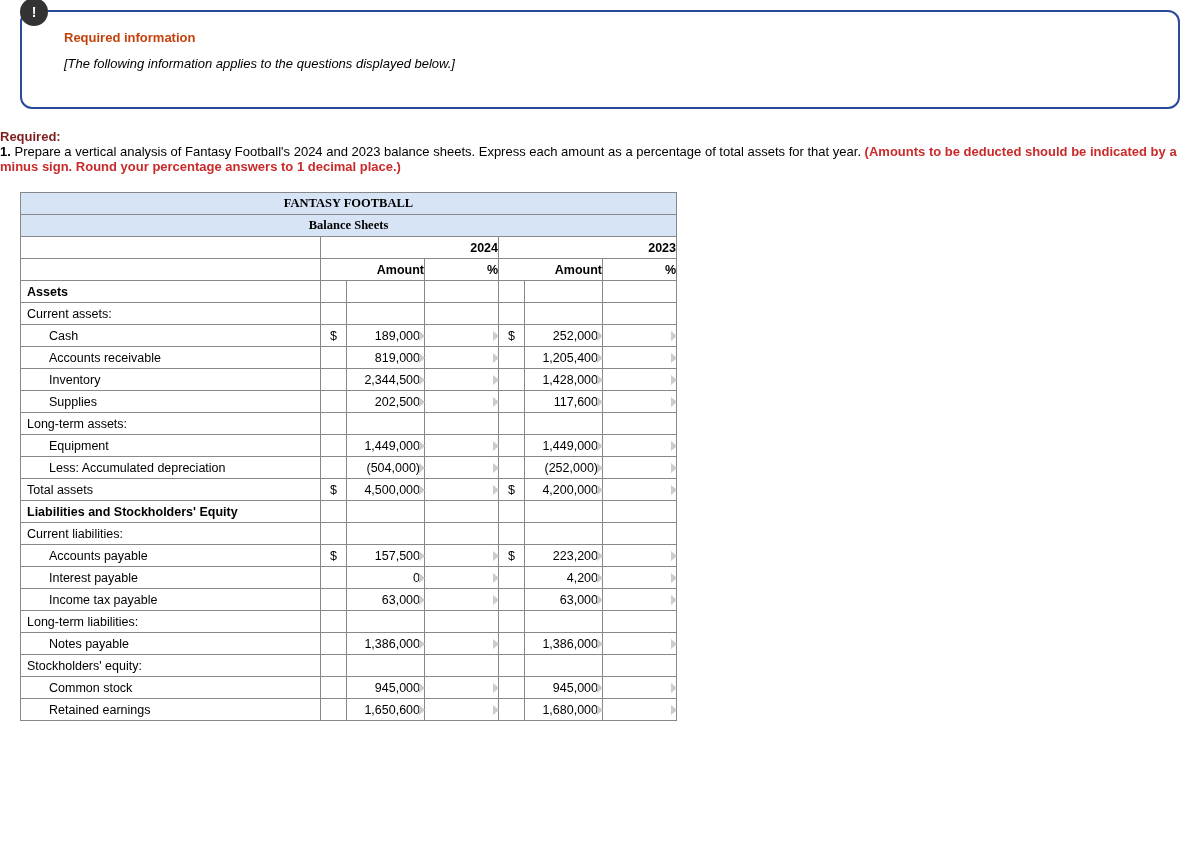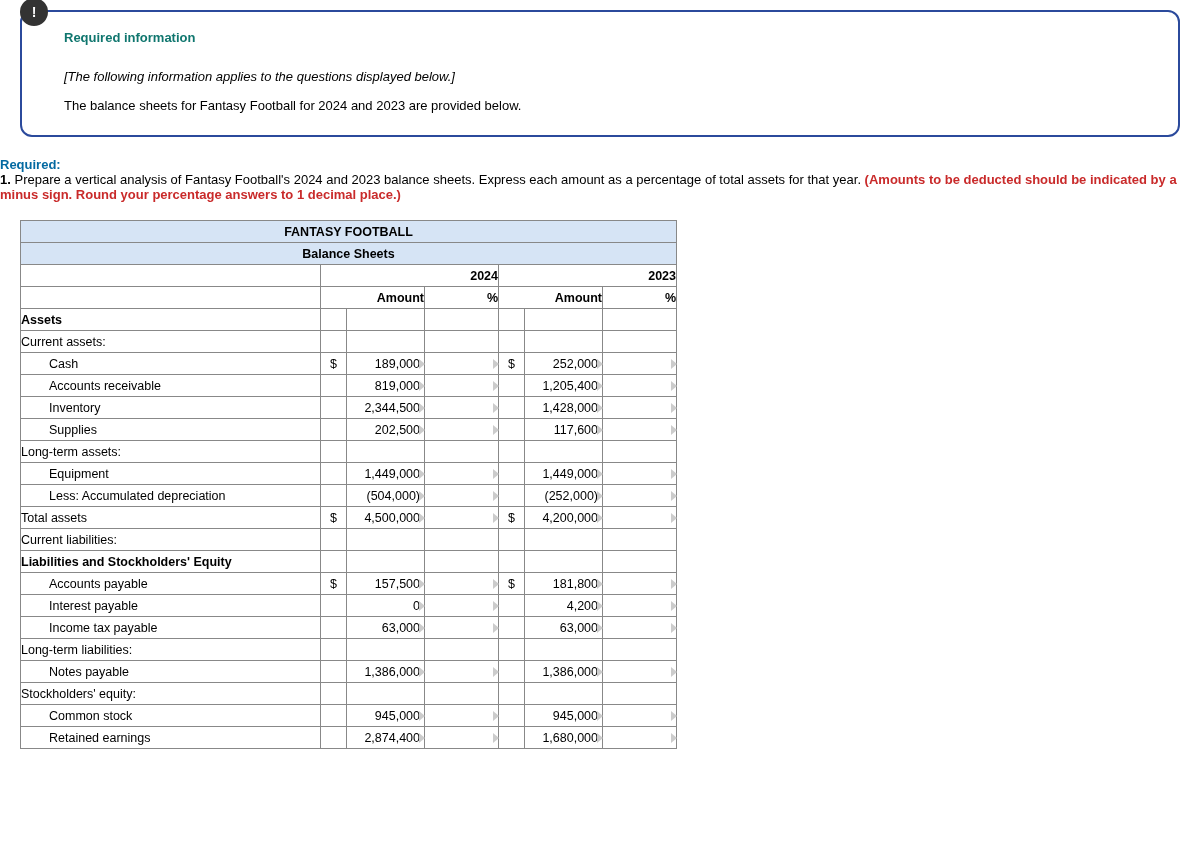--- a/index.html
+++ b/index.html
@@ -28,36 +28,36 @@
     display: flex;
     align-items: center;
     justify-content: center;
   }
   .info-badge span {
     color: #fff;
     font-weight: bold;
     font-size: 14px;
   }
   .req-title {
-    color: #0f766e;
-    font-weight: bold;
-    margin-bottom: 24px;
+    color: #c2410c;
+    font-weight: bold;
+    margin-bottom: 11px;
   }
   .applies {
     font-style: italic;
     margin-bottom: 14px;
   }
   .intro-text {
     margin-bottom: 0;
   }
   .required-block {
     margin: 0 20px 18px 0;
   }
   .required-block .hdr {
-    color: #0369a1;
+    color: #7f1d1d;
     font-weight: bold;
   }
   .required-block .num {
     font-weight: bold;
   }
   .required-block .note {
     color: #c92a2a;
     font-weight: bold;
   }
   table.sheet {
@@ -67,26 +67,27 @@
   table.sheet th, table.sheet td {
     border: 1px solid #888;
     font-size: 12.5px;
     height: 22px;
     vertical-align: middle;
   }
   .hdr-row td {
     background: #d6e4f5;
     font-weight: bold;
     text-align: center;
+    font-family: Liberation Serif, serif;
   }
   .col-labels td {
     font-weight: bold;
     text-align: right;
   }
-  .label-cell { width: 300px; text-align: left; }
+  .label-cell { width: 300px; padding-left: 6px; text-align: left; }
   .indent1 { padding-left: 28px; }
   .indent2 { }
   .dollar { width: 26px; text-align: center; }
   .amount { width: 78px; text-align: right; padding-right: 4px; position: relative; }
   .pct { width: 74px; position: relative; }
   .tri { position: relative; }
   .tri::after {
     content: '';
     position: absolute;
     right: -1px;
@@ -101,21 +102,20 @@
 </style>
 </head>
 <body>
 
 <div class="info-box">
   <div class="info-badge">
       <span>!</span>
     </div>
   <div class="req-title">Required information</div>
   <div class="applies">[The following information applies to the questions displayed below.]</div>
-  <div class="intro-text">The balance sheets for Fantasy Football for 2024 and 2023 are provided below.</div>
 </div>
 
 <div class="required-block">
   <span class="hdr">Required:</span><br>
   <span class="num">1.</span><span> Prepare a vertical analysis of Fantasy Football's 2024 and 2023 balance sheets. Express each amount as a percentage of total assets for that year. </span><span class="note">(Amounts to be deducted should be indicated by a minus sign. Round your percentage answers to 1 decimal place.)</span>
 </div>
 
 <table class="sheet">
   <tbody>
       <tr class="hdr-row">
@@ -224,44 +224,44 @@
         <td class="label-cell indent2">Total assets</td>
         <td class="dollar">$</td>
         <td class="amount tri">4,500,000</td>
         <td class="pct tri"></td>
         <td class="dollar">$</td>
         <td class="amount tri">4,200,000</td>
         <td class="pct tri"></td>
       </tr>
 
   <tr>
+        <td class="label-cell section-label">Liabilities and Stockholders' Equity</td>
+        <td class="dollar"></td>
+        <td class="amount"></td>
+        <td class="pct"></td>
+        <td class="dollar"></td>
+        <td class="amount"></td>
+        <td class="pct"></td>
+      </tr>
+  <tr>
         <td class="label-cell">Current liabilities:</td>
         <td class="dollar"></td>
         <td class="amount"></td>
         <td class="pct"></td>
         <td class="dollar"></td>
         <td class="amount"></td>
         <td class="pct"></td>
       </tr>
   <tr>
-        <td class="label-cell section-label">Liabilities and Stockholders' Equity</td>
-        <td class="dollar"></td>
-        <td class="amount"></td>
-        <td class="pct"></td>
-        <td class="dollar"></td>
-        <td class="amount"></td>
-        <td class="pct"></td>
-      </tr>
-  <tr>
         <td class="label-cell indent1">Accounts payable</td>
         <td class="dollar">$</td>
         <td class="amount tri">157,500</td>
         <td class="pct tri"></td>
         <td class="dollar">$</td>
-        <td class="amount tri">181,800</td>
+        <td class="amount tri">223,200</td>
         <td class="pct tri"></td>
       </tr>
   <tr>
         <td class="label-cell indent1">Interest payable</td>
         <td class="dollar"></td>
         <td class="amount tri">0</td>
         <td class="pct tri"></td>
         <td class="dollar"></td>
         <td class="amount tri">4,200</td>
         <td class="pct tri"></td>
@@ -309,20 +309,20 @@
         <td class="dollar"></td>
         <td class="amount tri">945,000</td>
         <td class="pct tri"></td>
         <td class="dollar"></td>
         <td class="amount tri">945,000</td>
         <td class="pct tri"></td>
       </tr>
   <tr>
         <td class="label-cell indent1">Retained earnings</td>
         <td class="dollar"></td>
-        <td class="amount tri">2,874,400</td>
+        <td class="amount tri">1,650,600</td>
         <td class="pct tri"></td>
         <td class="dollar"></td>
         <td class="amount tri">1,680,000</td>
         <td class="pct tri"></td>
       </tr>
 </tbody>
   </table>
 
 </body></html>

